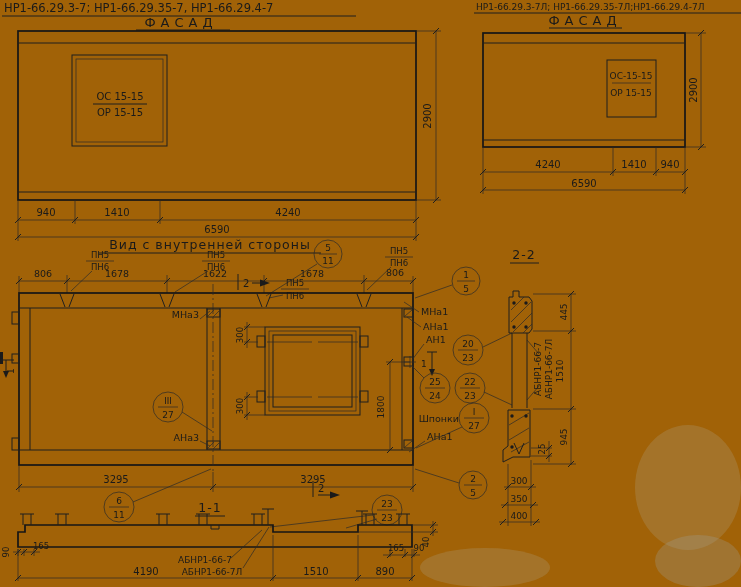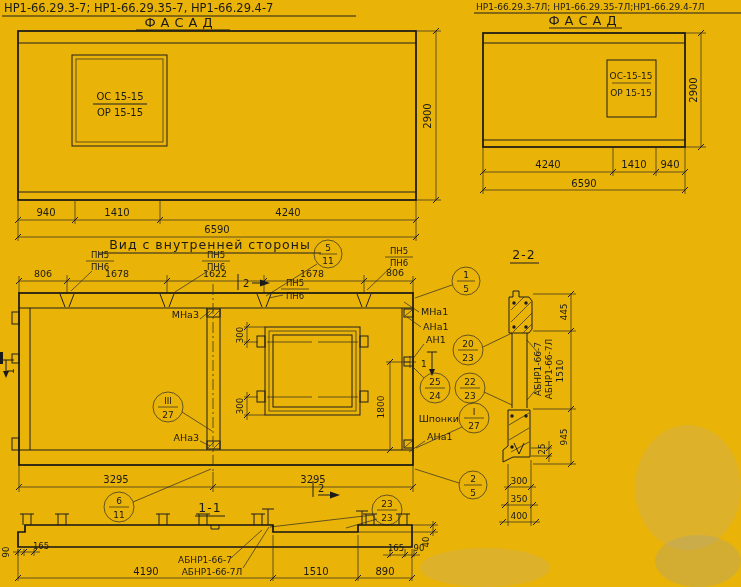--- a/index.html
+++ b/index.html
@@ -1,16 +1,16 @@
 <!DOCTYPE html>
 <html><head>
 <meta charset="utf-8">
 <style>
   html,body{margin:0;padding:0;background:#efefec;}
-  #sheet{position:relative;width:741px;height:587px;background:#eab308;overflow:hidden;
+  #sheet{position:relative;width:741px;height:587px;background:#a16207;overflow:hidden;
          font-family:"DejaVu Sans",sans-serif;}
   svg{position:absolute;left:0;top:0;}
   svg text{font-family:"DejaVu Sans",sans-serif;fill:#1a1a1a;}
   .ln{stroke:#1f1f1f;stroke-width:1;fill:none;}
   .thin{stroke:#2a2a2a;stroke-width:.7;fill:none;}
   .thk{stroke:#161616;stroke-width:1.7;fill:none;}
   .cdash{stroke:#2a2a2a;stroke-width:.7;fill:none;stroke-dasharray:11 3 2 3;}
   .t8{font-size:8.5px;} .t9{font-size:9px;} .t95{font-size:9.5px;}
   .t10{font-size:10px;} .t115{font-size:11.5px;}
   .t12{font-size:12.5px;letter-spacing:1px;} .t13{font-size:13px;letter-spacing:5px;}

